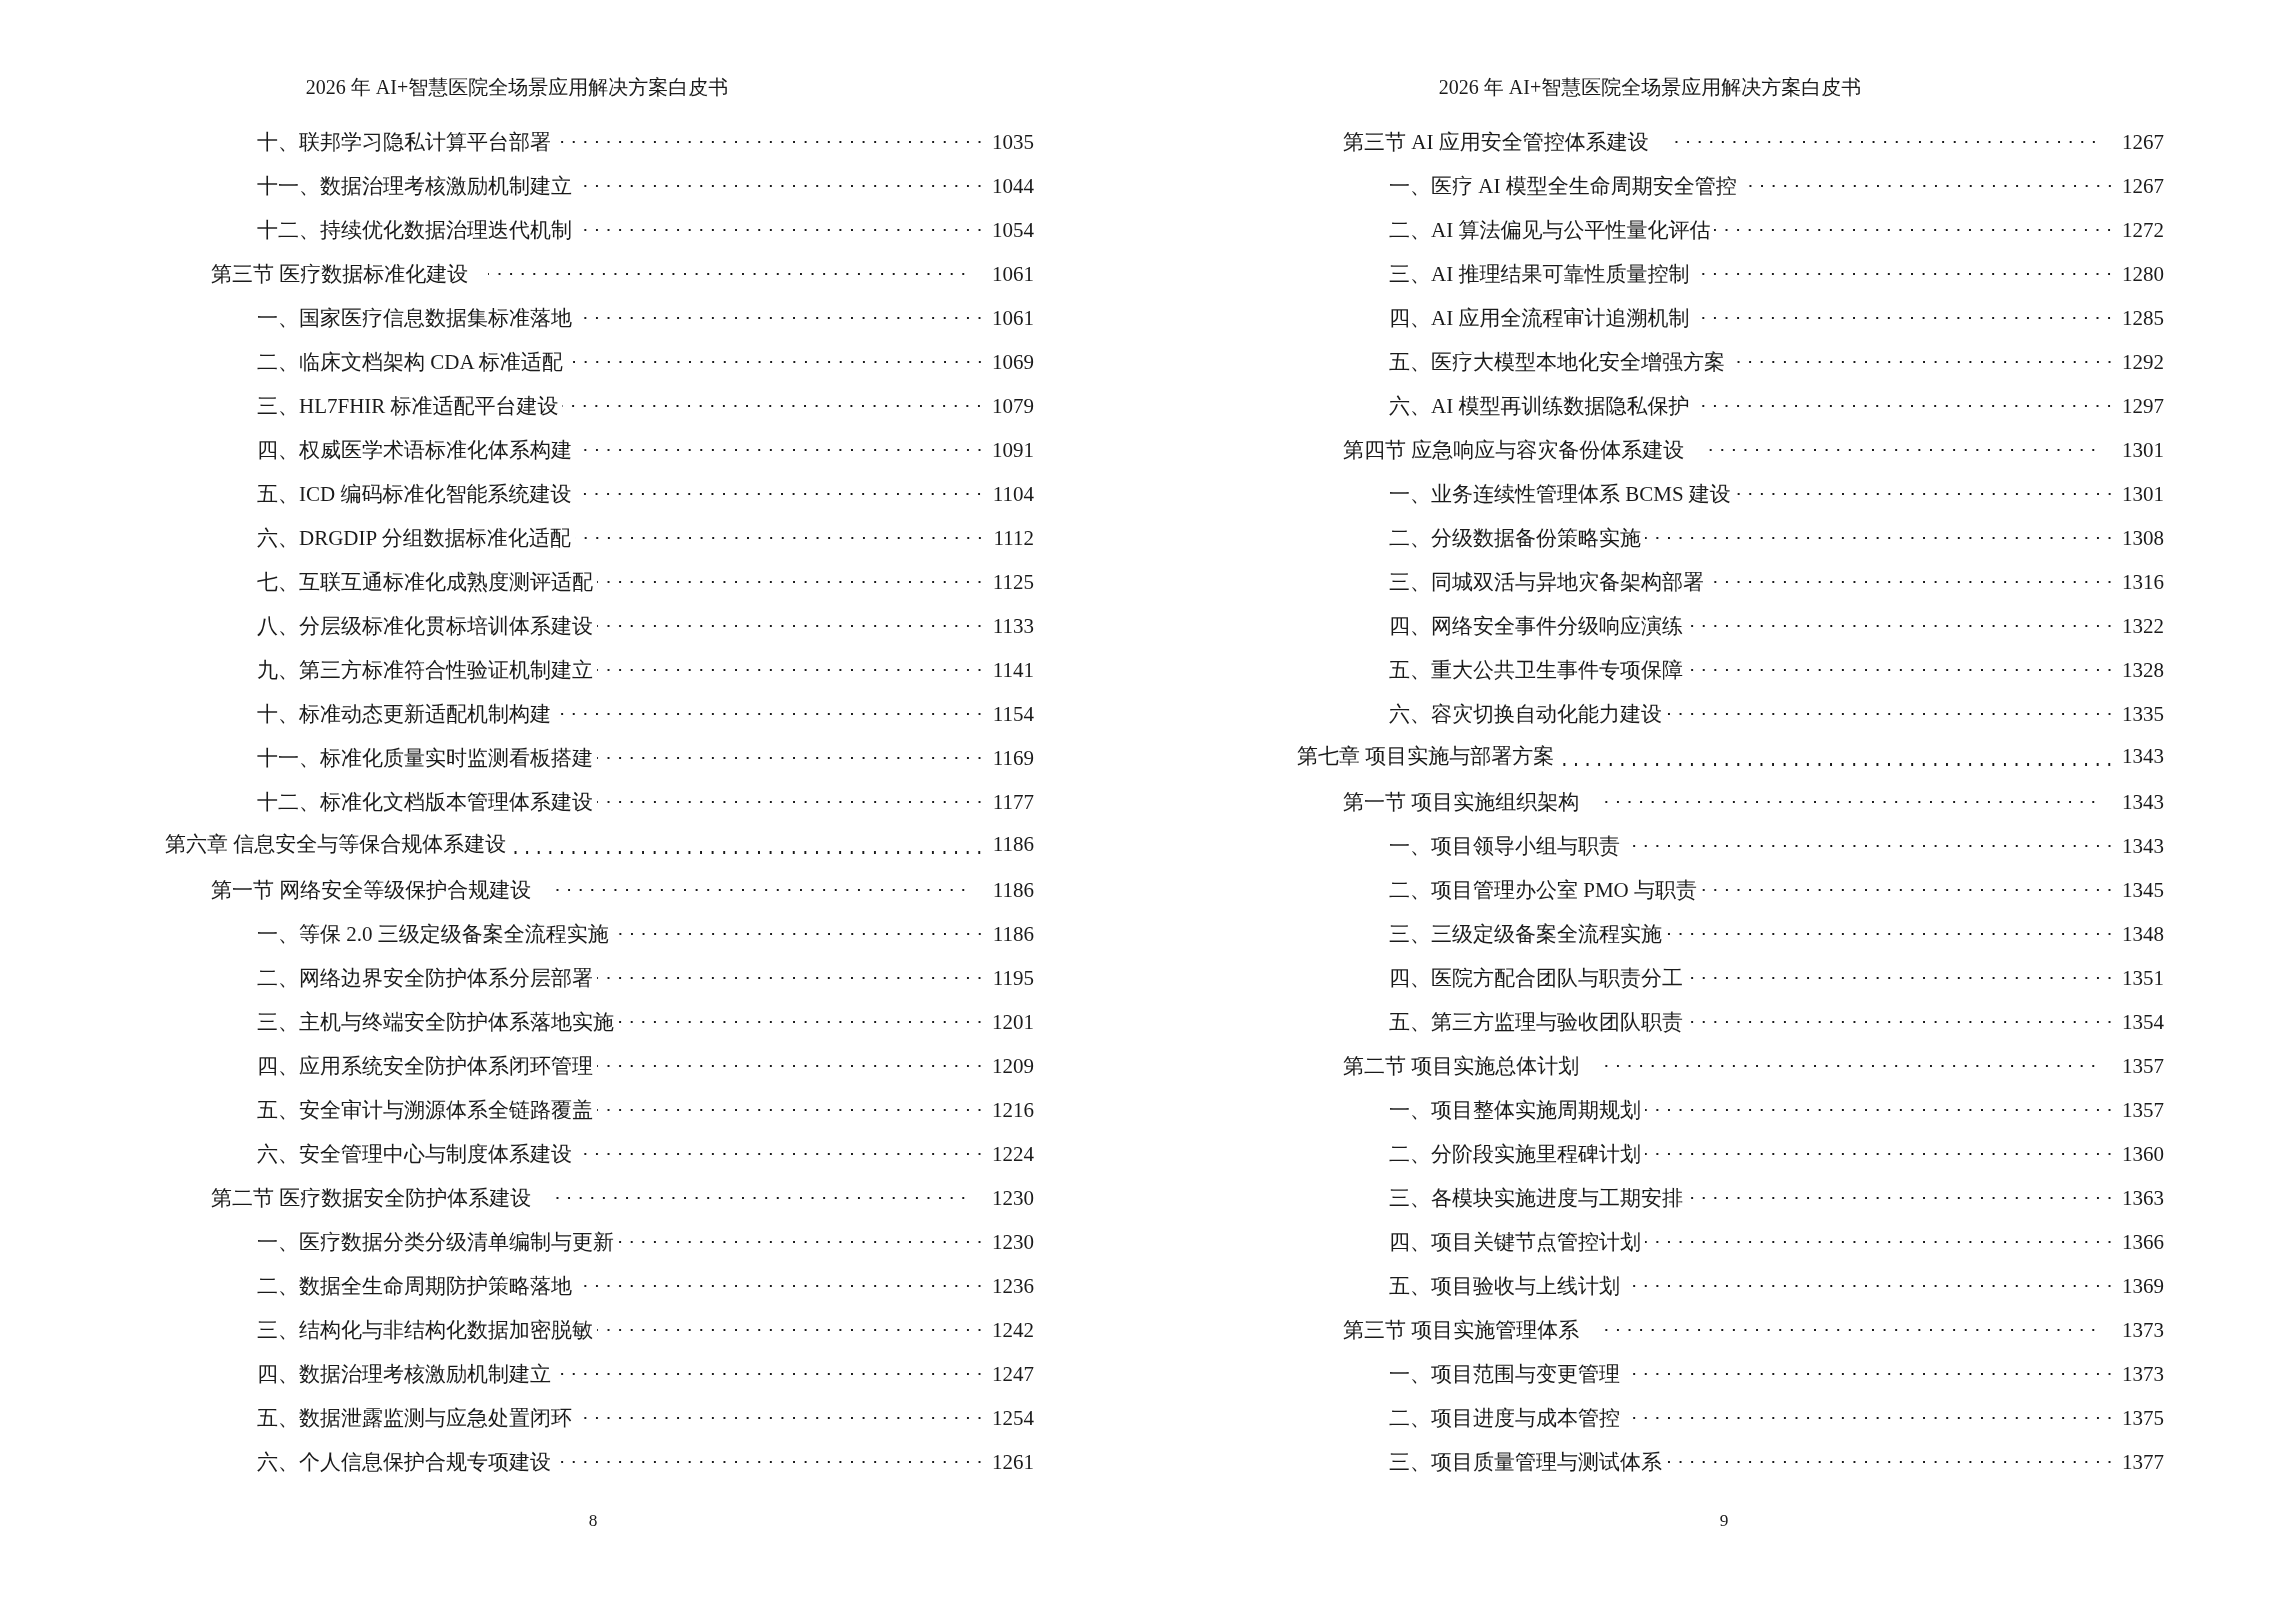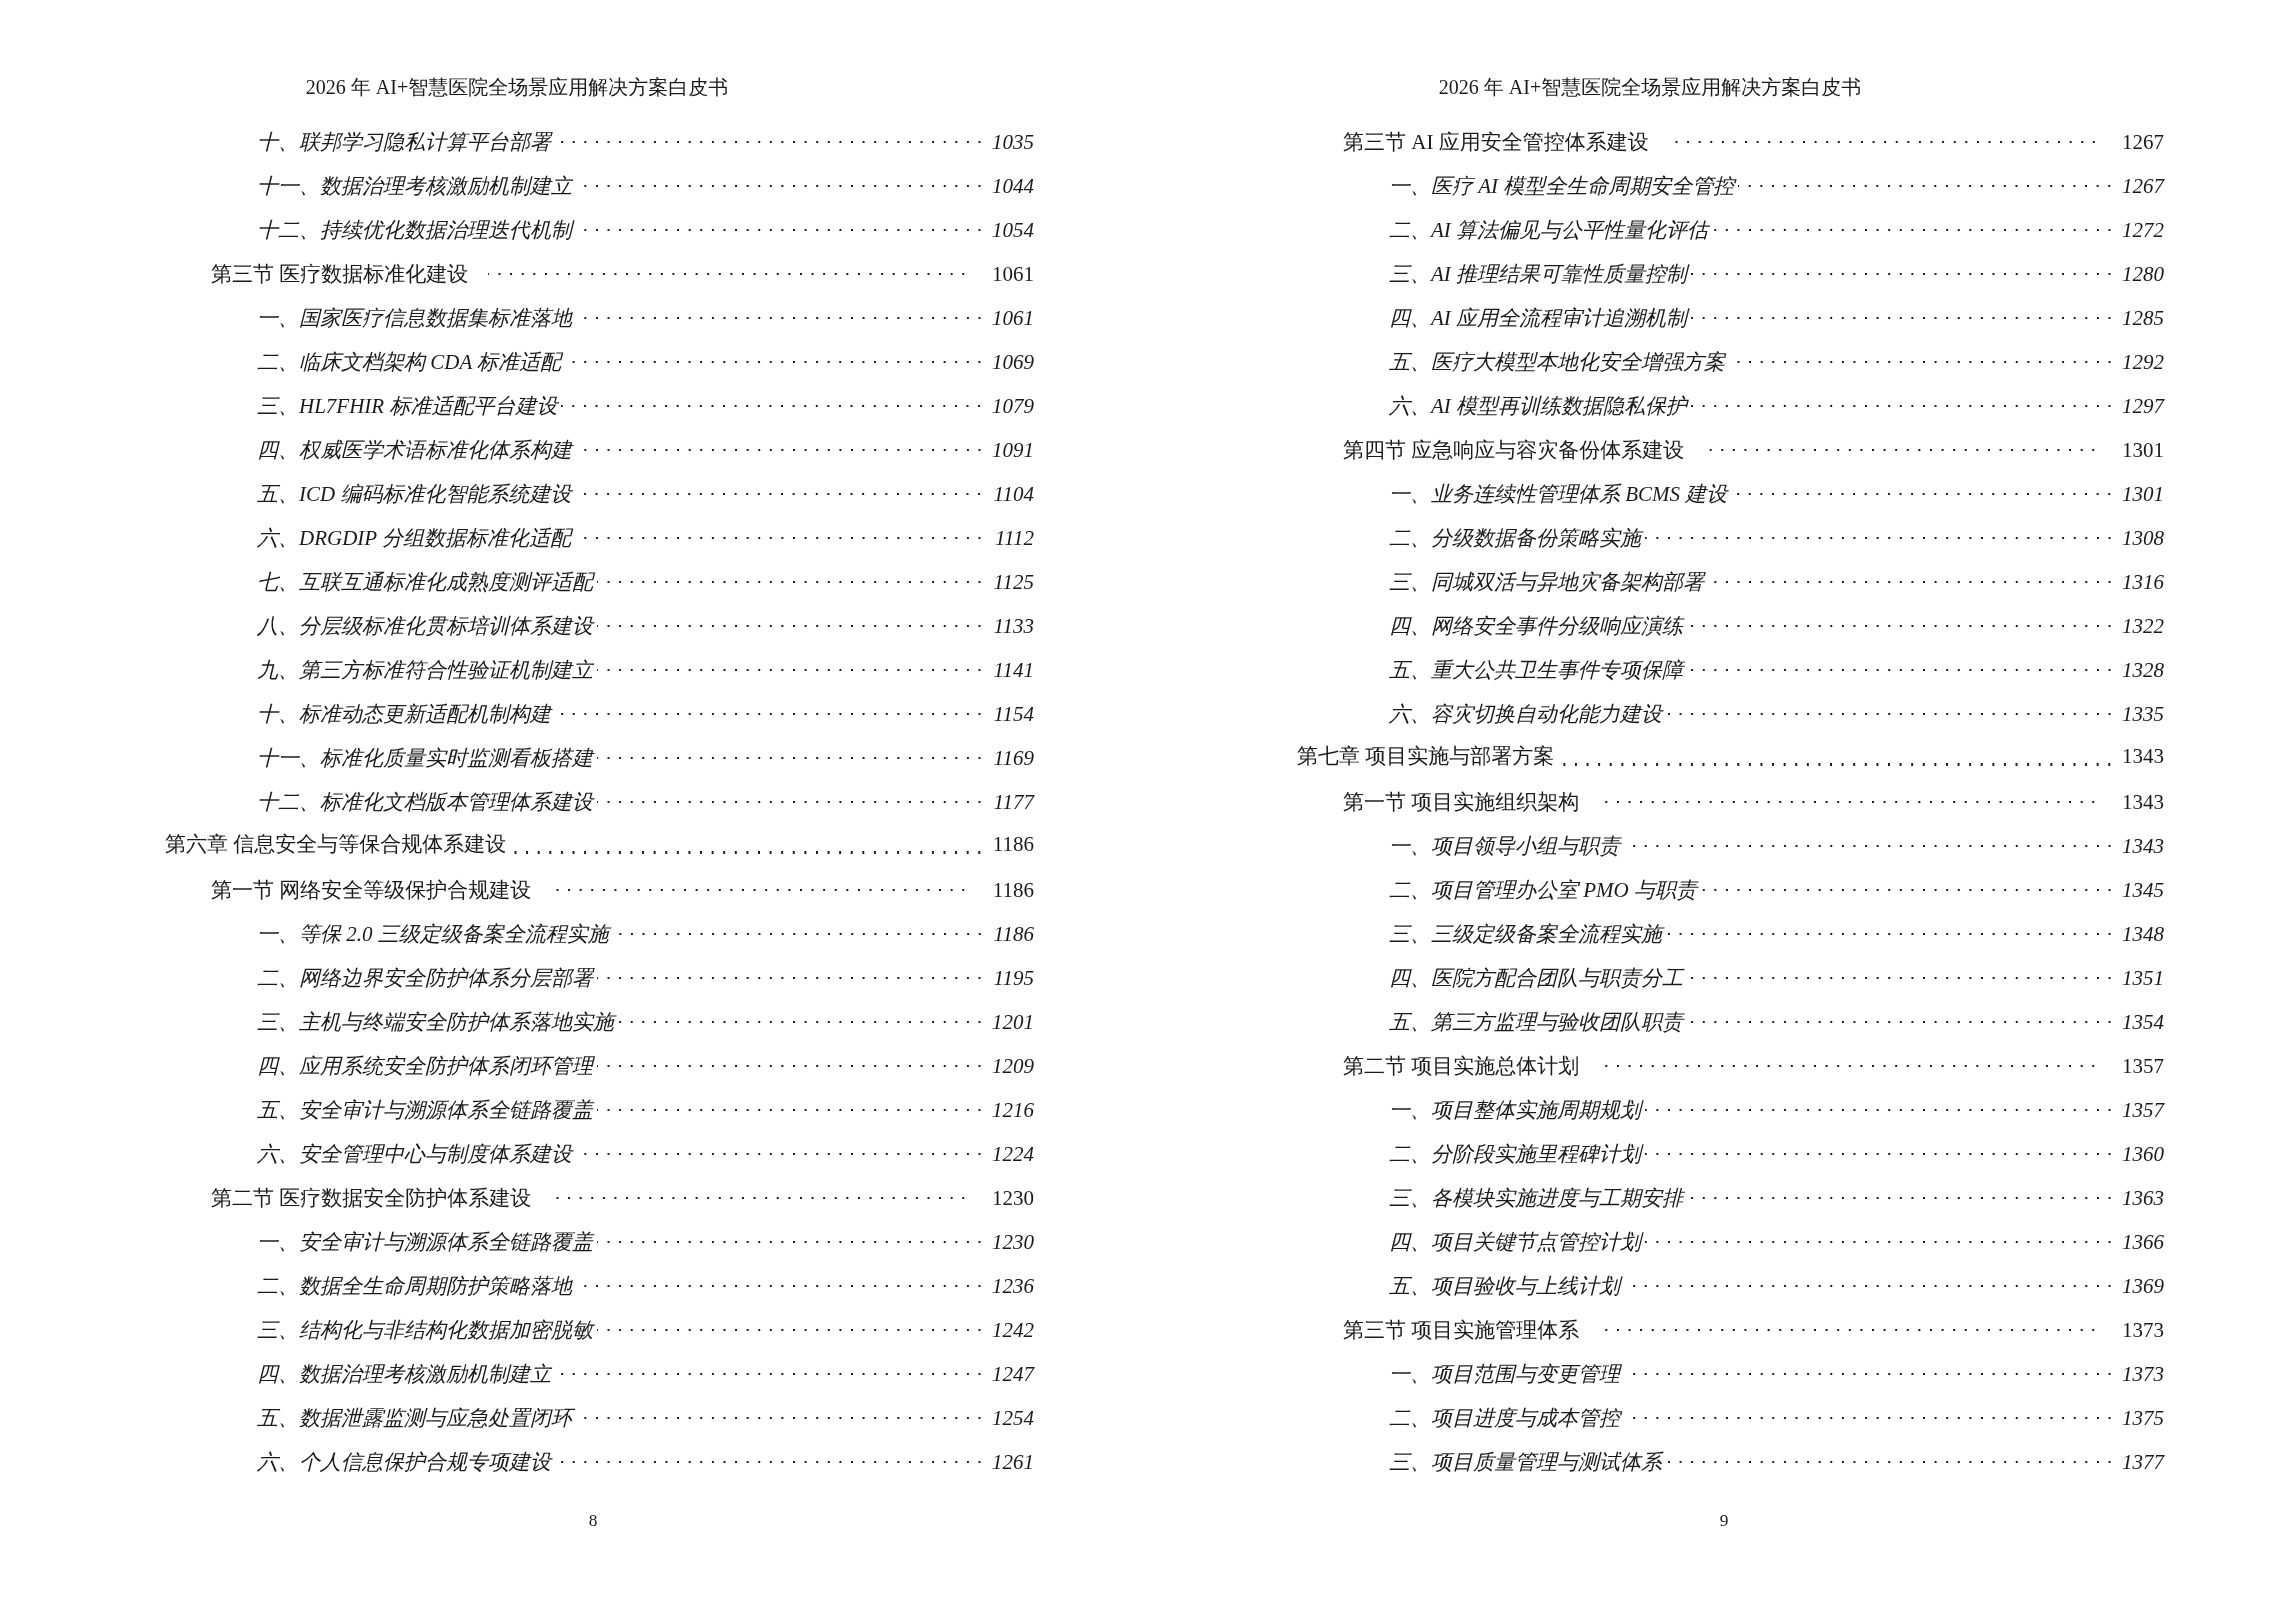--- a/index.html
+++ b/index.html
@@ -49,21 +49,21 @@
     display: flex;
     align-items: baseline;
     height: 44px;
     line-height: 31px;
     font-size: 21px;
     white-space: nowrap;
     cursor: pointer;
   }
   .toc-row.level-1 { padding-left: 0; align-items: center; }
   .toc-row.level-2 { padding-left: 46px; gap: 16px; }
-  .toc-row.level-3 { padding-left: 92px; font-style: italic; }
+  .toc-row.level-3 { padding-left: 92px; }
 
   .toc-title {
     flex: 0 0 auto;
   }
   .toc-leader {
     flex: 1 1 auto;
     overflow: hidden;
     margin: 0 4.8px 0 3.9px;
     position: relative;
     height: 31px;
@@ -221,21 +221,21 @@
         <span class="toc-title">六、安全管理中心与制度体系建设</span>
         <span class="toc-leader"></span>
         <span class="toc-page">1224</span>
       </li>
       <li class="toc-row level-2">
         <span class="toc-title">第二节  医疗数据安全防护体系建设</span>
         <span class="toc-leader"></span>
         <span class="toc-page">1230</span>
       </li>
       <li class="toc-row level-3">
-        <span class="toc-title">一、安全审计与溯源体系全链路覆盖</span>
+        <span class="toc-title">一、医疗数据分类分级清单编制与更新</span>
         <span class="toc-leader"></span>
         <span class="toc-page">1230</span>
       </li>
       <li class="toc-row level-3">
         <span class="toc-title">二、数据全生命周期防护策略落地</span>
         <span class="toc-leader"></span>
         <span class="toc-page">1236</span>
       </li>
       <li class="toc-row level-3">
         <span class="toc-title">三、结构化与非结构化数据加密脱敏</span>

